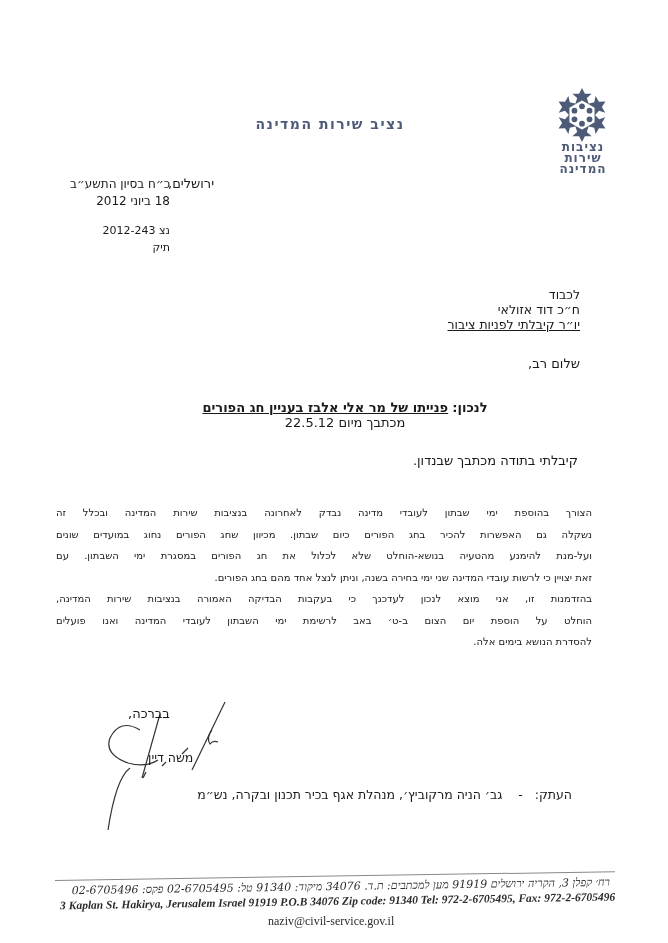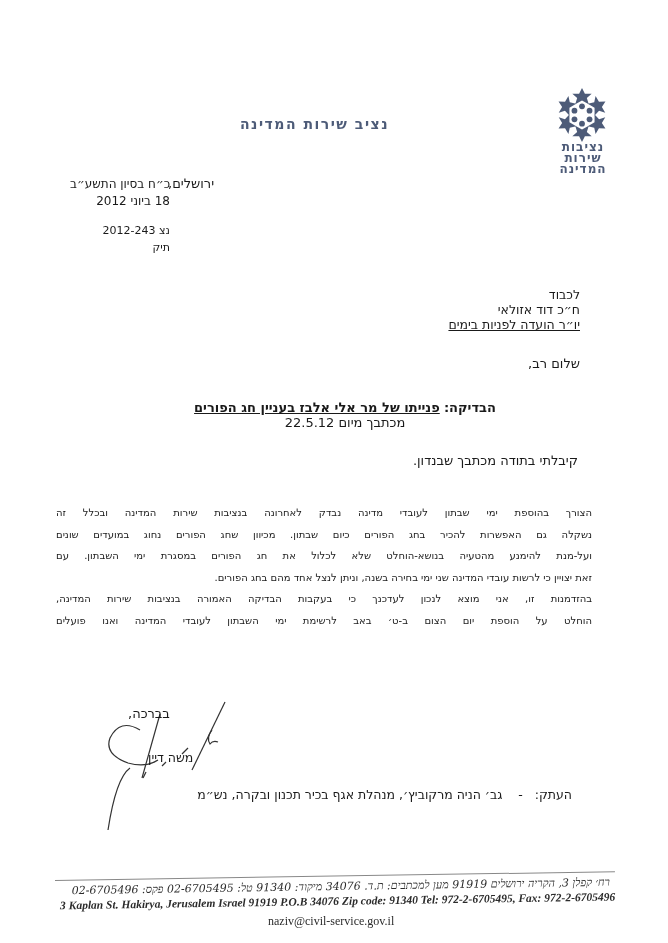--- a/index.html
+++ b/index.html
@@ -5,21 +5,21 @@
     html, body { margin: 0; padding: 0; }
     body {
       width: 668px; height: 943px; background: #ffffff; position: relative; overflow: hidden;
       font-family: "DejaVu Sans", sans-serif; color: #1a1a1a;
     }
     .abs { position: absolute; }
     .rtl { direction: rtl; }
     .logo { left: 553px; top: 86px; width: 58px; height: 58px; }
     .logo-text { left: 548px; top: 142px; width: 70px; text-align: center; color: #4d5b78; font-weight: bold; font-size: 12px; line-height: 11px; direction: rtl; }
     .logo-text div { letter-spacing: 1px; }
-    .org-title { left: 240px; top: 116px; width: 180px; text-align: left; font-size: 14px; font-weight: bold; color: #4d5b78; letter-spacing: 1.5px; direction: rtl; }
+    .org-title { left: 240px; top: 116px; width: 180px; text-align: center; font-size: 14px; font-weight: bold; color: #4d5b78; letter-spacing: 1.5px; direction: rtl; }
     .city { left: 168px; top: 176px; font-size: 13px; direction: rtl; }
     .date-block { left: 70px; top: 176px; width: 100px; text-align: right; font-size: 12px; line-height: 17px; direction: rtl; }
     .ref-block { left: 70px; top: 222px; width: 100px; text-align: right; font-size: 11px; line-height: 17px; direction: rtl; }
     .recipient { right: 88px; top: 287px; text-align: right; font-size: 12.5px; line-height: 15px; direction: rtl; }
     .recipient .u { text-decoration: underline; }
     .greeting { right: 88px; top: 356px; font-size: 13px; direction: rtl; }
     .subject { left: 150px; top: 400px; width: 390px; text-align: center; font-size: 13px; line-height: 15px; direction: rtl; }
     .subject b.u { text-decoration: underline; }
     .ack { right: 90px; top: 453px; font-size: 13px; direction: rtl; }
     .body-p { left: 56px; top: 502px; width: 536px; font-size: 10px; line-height: 21.5px; text-align: justify; direction: rtl; }
@@ -68,42 +68,43 @@
   <div>18 ביוני 2012</div>
 </div>
 <div class="abs ref-block">
   <div>נצ 2012-243</div>
   <div>תיק</div>
 </div>
 
 <div class="abs recipient">
   <div>לכבוד</div>
   <div>ח״כ דוד אזולאי</div>
-  <div class="u">יו״ר הועדה לפניות בימים</div>
+  <div class="u">יו״ר קיבלתי לפניות ציבור</div>
 </div>
 
 <div class="abs greeting">שלום רב,</div>
 
 <div class="abs subject">
   <div>
-    <b>הבדיקה:</b>
+    <b>לנכון:</b>
     <b class="u">פנייתו של מר אלי אלבז בעניין חג הפורים</b>
   </div>
   <div>מכתבך מיום 22.5.12</div>
 </div>
 
 <div class="abs ack">קיבלתי בתודה מכתבך שבנדון.</div>
 
 <div class="abs body-p">
   <span class="line">הצורך בהוספת ימי שבתון לעובדי מדינה נבדק לאחרונה בנציבות שירות המדינה ובכלל זה</span>
   <span class="line">נשקלה גם האפשרות להכיר בחג הפורים כיום שבתון. מכיוון שחג הפורים נחוג במועדים שונים</span>
   <span class="line">ועל-מנת להימנע מהטעיה בנושא-הוחלט שלא לכלול את חג הפורים במסגרת ימי השבתון. עם</span>
   <span class="line last">זאת יצויין כי לרשות עובדי המדינה שני ימי בחירה בשנה, וניתן לנצל אחד מהם בחג הפורים.</span>
   <span class="line">בהזדמנות זו, אני מוצא לנכון לעדכנך כי בעקבות הבדיקה האמורה בנציבות שירות המדינה,</span>
   <span class="line">הוחלט על הוספת יום הצום ב-ט׳ באב לרשימת ימי השבתון לעובדי המדינה ואנו פועלים</span>
+  <span class="line last">להסדרת הנושא בימים אלה.</span>
 </div>
 
 <svg class="abs sign" viewBox="0 0 160 130">
   <g fill="none" stroke="#333" stroke-width="1.2">
     <path d="M125 2 L92 70"></path>
     <path d="M112 30 q-6 8 -2 14 q3 -4 8 -2"></path>
     <path d="M40 30 q-20 -12 -30 8 q-6 16 18 25 q18 5 30 -3"></path>
     <path d="M60 14 L42 78"></path>
     <path d="M88 48 l-6 6"></path>
     <path d="M66 62 l-4 4"></path>

